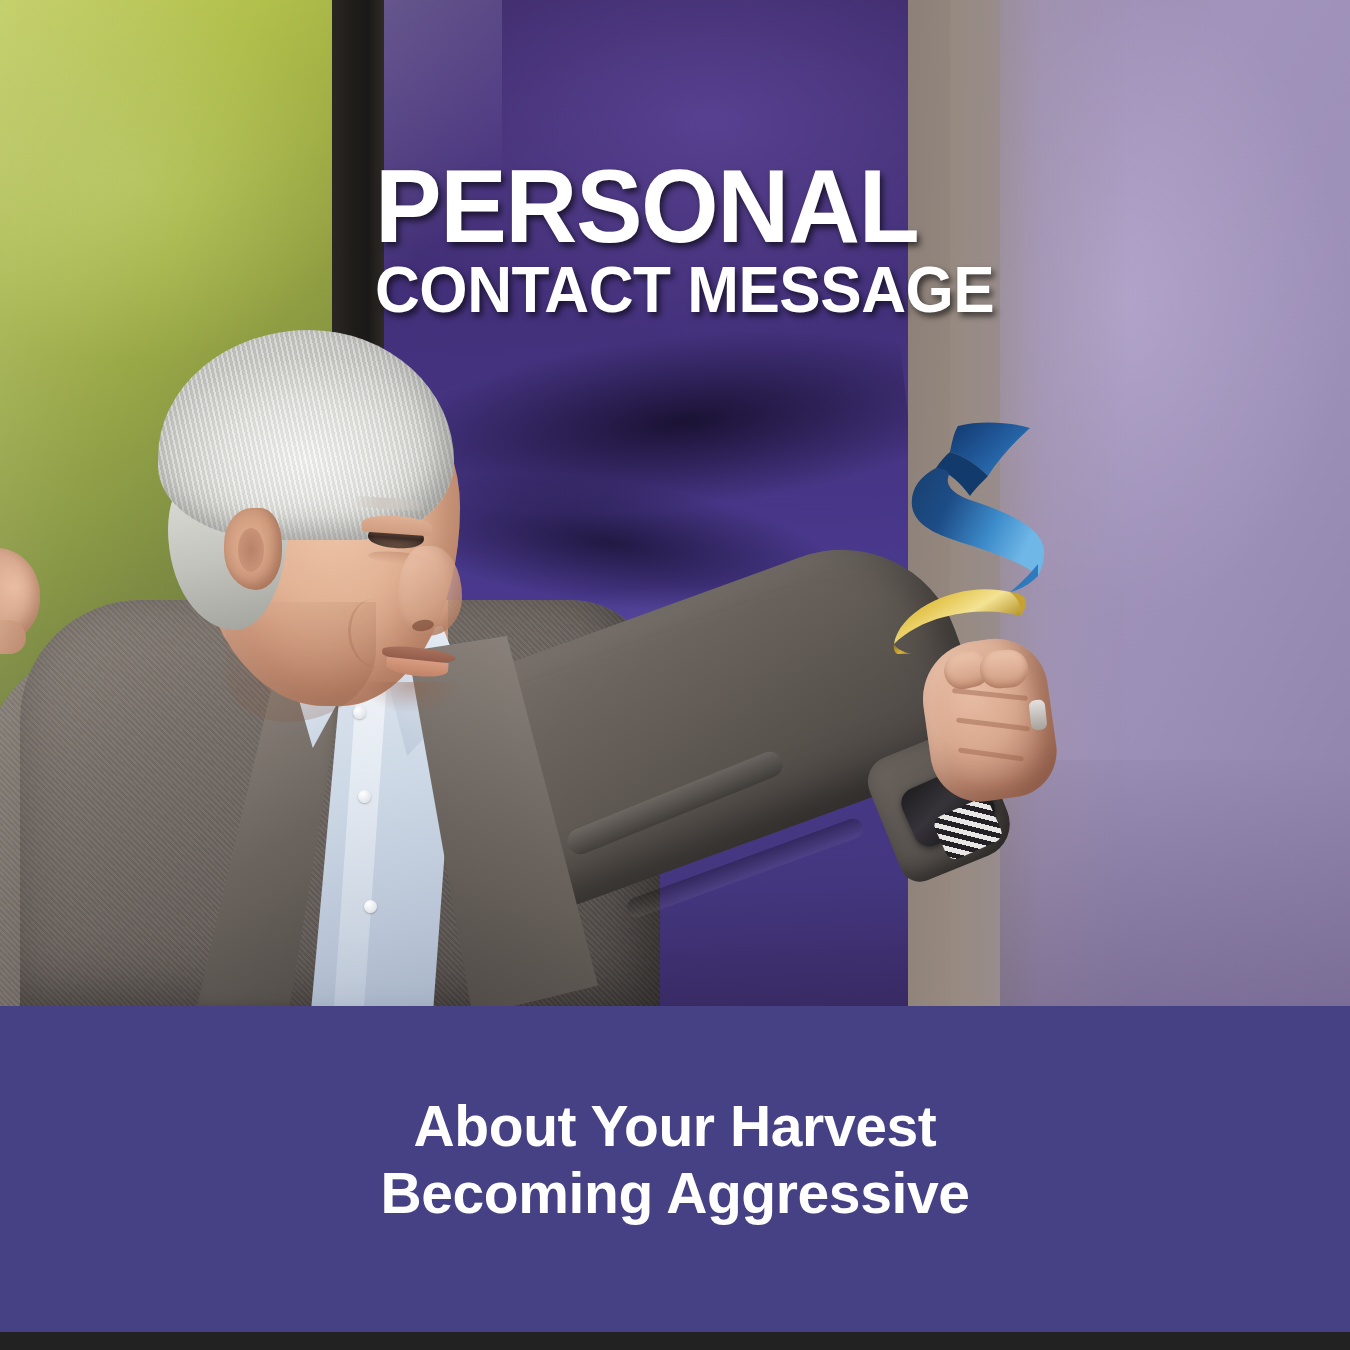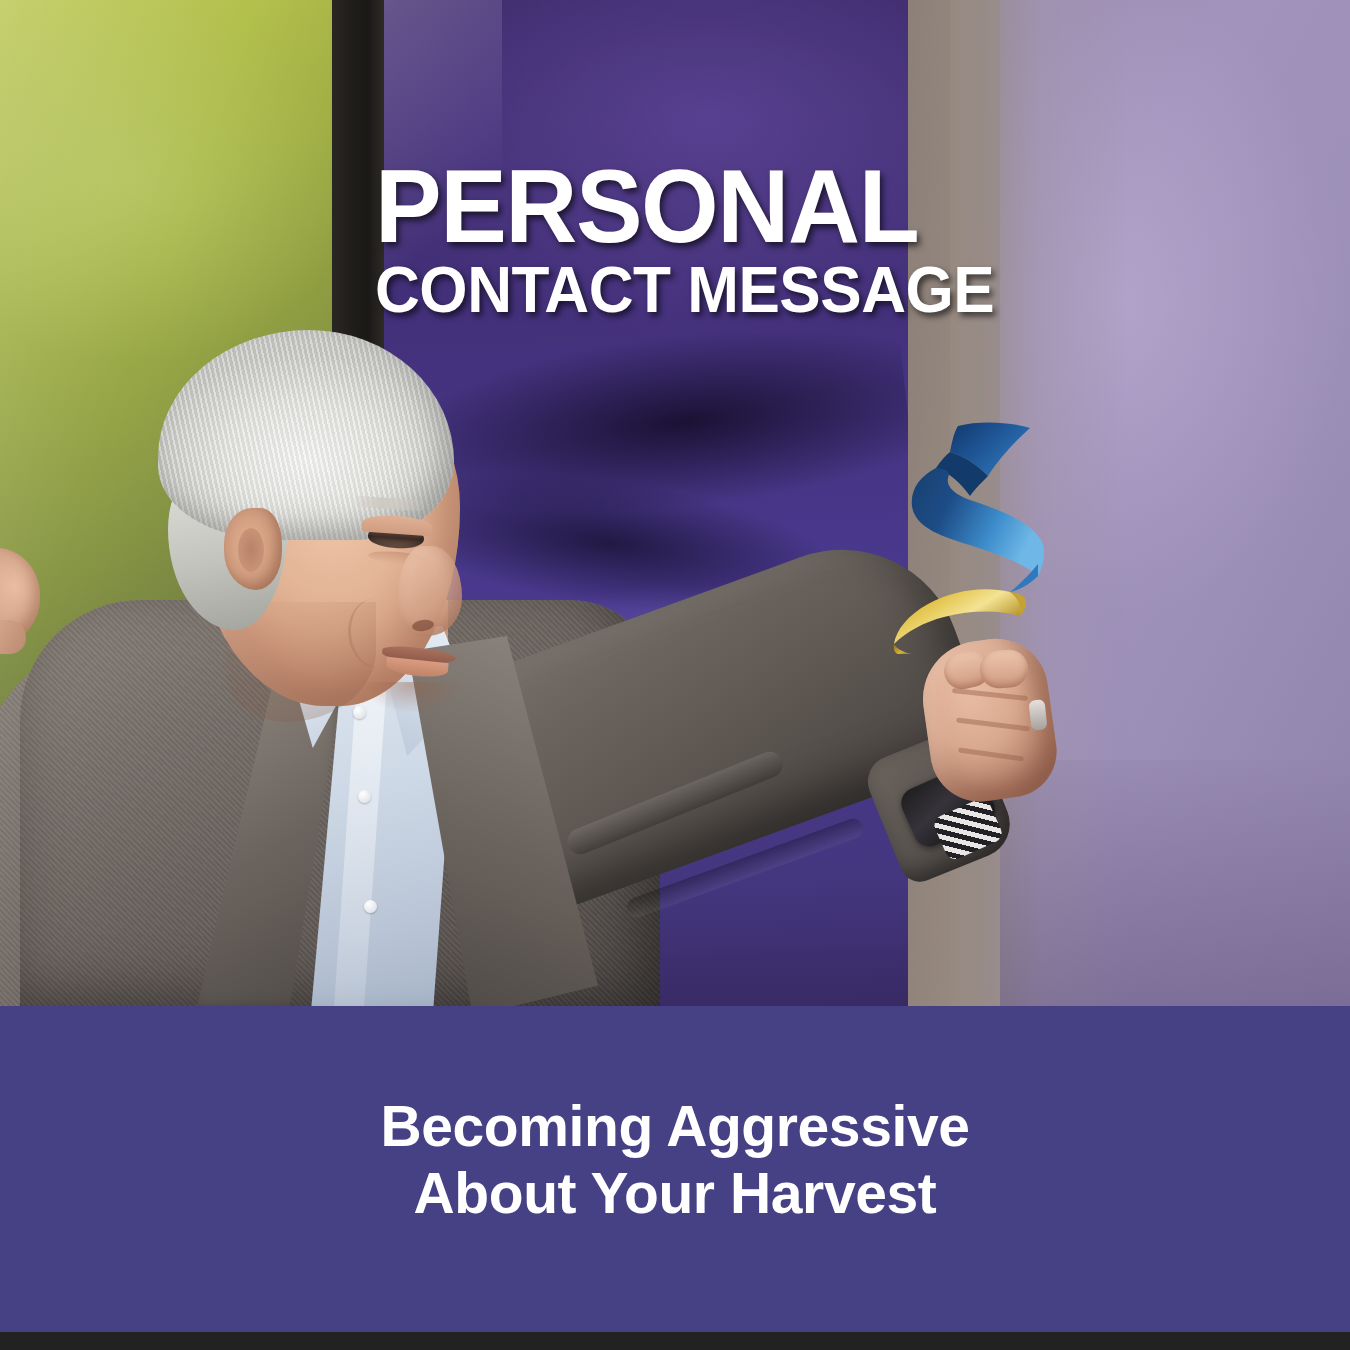--- a/index.html
+++ b/index.html
@@ -511,18 +511,18 @@
                C26 214 44 204 64 199 C92 192 118 192 140 198
                C144 188 140 180 130 174 Z" fill="url(#goldMain)"></path>
       <path d="M14 226 C12 236 20 240 32 236 C22 234 16 230 14 226 Z" fill="url(#goldTail)"></path>
       <path d="M140 198 C150 186 148 176 130 174 C138 180 142 188 140 198 Z" fill="#c6a331"></path>
     </svg>
 
   </div>
 
   <div class="banner">
     <p class="banner-text">
+      <span class="ln">About Your Harvest</span>
       <span class="ln">Becoming Aggressive</span>
-      <span class="ln">About Your Harvest</span>
     </p>
   </div>
 
 </div>
 
 </body></html>

